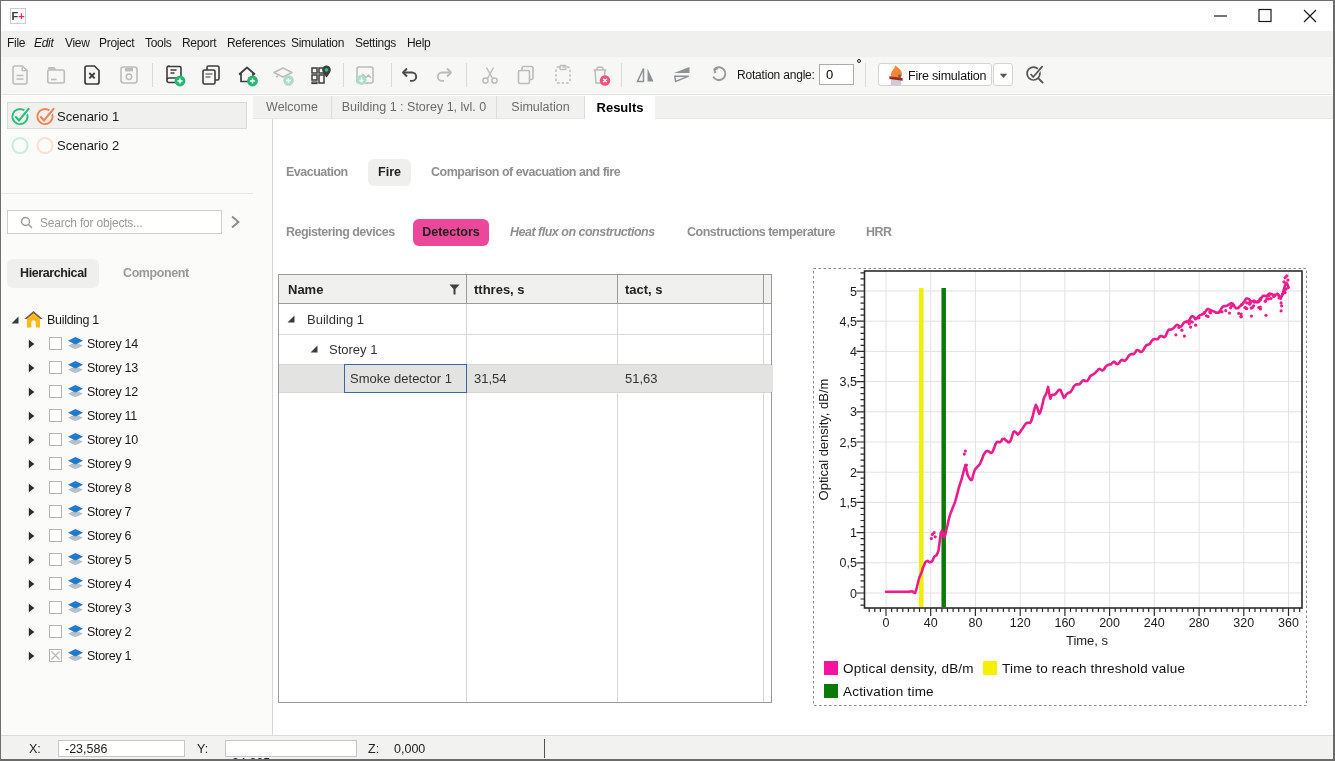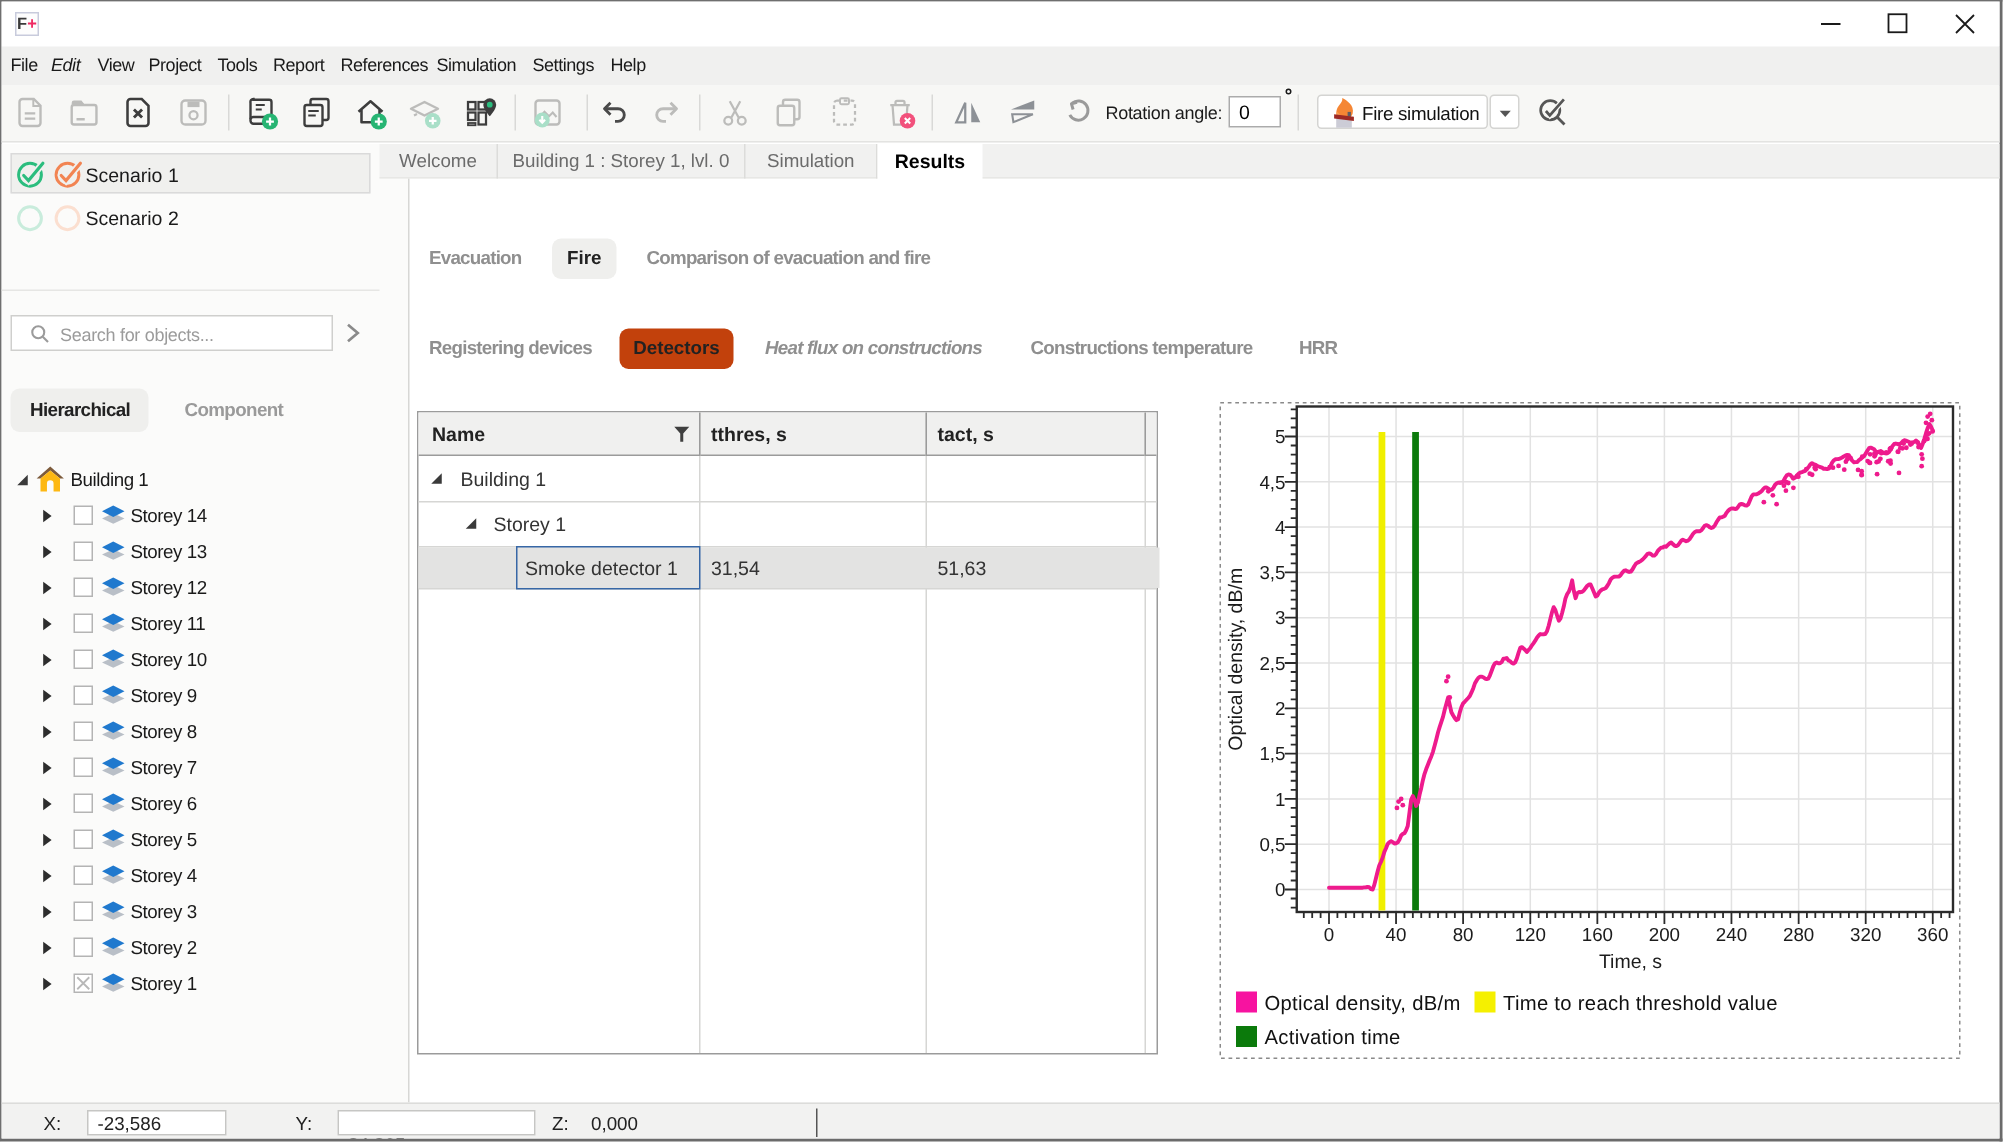--- a/index.html
+++ b/index.html
@@ -357,21 +357,21 @@
 <div class="abs" style="left:252px;top:95px;width:1083px;height:23px;background:#f1f1f0;border-bottom:1px solid #e7e7e5;">
 <div class="abs" style="left:0px;top:0;width:79px;height:23px;border-right:1px solid #dcdcda;text-align:center;font-size:12.5px;color:#6b6b6b;padding-top:4px;">Welcome</div>
 <div class="abs" style="left:79px;top:0;width:165px;height:23px;border-right:1px solid #dcdcda;text-align:center;font-size:12.5px;color:#6b6b6b;padding-top:4px;">Building 1 : Storey 1, lvl. 0</div>
 <div class="abs" style="left:244px;top:0;width:88px;height:23px;border-right:1px solid #dcdcda;text-align:center;font-size:12.5px;color:#6b6b6b;padding-top:4px;">Simulation</div>
 <div class="abs" style="left:332px;top:0;width:70px;height:24px;background:#fff;text-align:center;font-size:13px;font-weight:bold;color:#000;padding-top:4px;">Results</div>
 </div>
 <span class="abs" style="left:285px;top:164px;font-size:12.5px;letter-spacing:-0.5px;font-weight:bold;color:#8f8f8f;">Evacuation</span>
 <div class="abs" style="left:367px;top:158px;width:43px;height:27px;background:#efefed;border-radius:6px;text-align:center;padding-top:6px;font-size:12.5px;font-weight:bold;color:#222;">Fire</div>
 <span class="abs" style="left:430px;top:164px;font-size:12.5px;letter-spacing:-0.5px;font-weight:bold;color:#8f8f8f;">Comparison of evacuation and fire</span>
 <span class="abs" style="left:285px;top:224px;font-size:12.5px;letter-spacing:-0.5px;font-weight:bold;color:#8f8f8f;">Registering devices</span>
-<div class="abs" style="left:412px;top:218px;width:76px;height:27px;background:#c2410c;border-radius:6px;text-align:center;padding-top:6px;font-size:12.5px;font-weight:bold;color:#222;">Detectors</div>
+<div class="abs" style="left:412px;top:218px;width:76px;height:27px;background:#ec4899;border-radius:6px;text-align:center;padding-top:6px;font-size:12.5px;font-weight:bold;color:#222;">Detectors</div>
 <span class="abs" style="left:509px;top:224px;font-size:12.5px;letter-spacing:-0.5px;font-weight:bold;color:#8f8f8f;font-style:italic;">Heat flux on constructions</span>
 <span class="abs" style="left:686px;top:224px;font-size:12.5px;letter-spacing:-0.5px;font-weight:bold;color:#8f8f8f;">Constructions temperature</span>
 <span class="abs" style="left:865px;top:224px;font-size:12.5px;letter-spacing:-0.5px;font-weight:bold;color:#8f8f8f;">HRR</span>
 <div class="abs" style="left:277px;top:273px;width:494px;height:429px;border:1px solid #9b9b9b;background:#fff;">
 <div class="abs" style="left:0;top:0;width:492px;height:29px;background:#f0f0ef;border-bottom:1px solid #9b9b9b;"></div>
 <div class="abs" style="left:187px;top:0;width:1px;height:427px;background:#d6d6d4;"></div>
 <div class="abs" style="left:187px;top:0;width:1px;height:29px;background:#9b9b9b;"></div>
 <div class="abs" style="left:338px;top:0;width:1px;height:427px;background:#d6d6d4;"></div>
 <div class="abs" style="left:338px;top:0;width:1px;height:29px;background:#9b9b9b;"></div>
 <div class="abs" style="left:484px;top:0;width:1px;height:427px;background:#d6d6d4;"></div>
@@ -514,18 +514,18 @@
 <rect x="823" y="660" width="14" height="14" fill="#f713a0"></rect>
 <text x="842" y="672" font-size="13.5" letter-spacing="0.2" fill="#111">Optical density, dB/m</text>
 <rect x="982" y="660" width="14" height="14" fill="#f5f000"></rect>
 <text x="1001" y="672" font-size="13.5" letter-spacing="0.2" fill="#111">Time to reach threshold value</text>
 <rect x="823" y="683" width="14" height="14" fill="#0b7a0b"></rect>
 <text x="842" y="695" font-size="13.5" letter-spacing="0.2" fill="#111">Activation time</text>
 </svg>
 <div class="abs" style="left:279px;top:735px;width:1px;height:9px;background:#555;"></div>
 <div class="abs" style="left:0;top:734px;width:1333px;height:26px;background:#f2f2f1;border-top:1px solid #dcdcda;">
 <span class="abs" style="left:28px;top:6px;font-size:12.5px;color:#222;">X:</span>
-<div class="abs" style="left:57px;top:4px;width:93px;height:17px;background:#fff;border:1px solid #c6c6c4;font-size:12.5px;color:#222;padding:1px 0 0 6px;">-23,586</div>
+<div class="abs" style="left:57px;top:4px;width:127px;height:17px;background:#fff;border:1px solid #c6c6c4;font-size:12.5px;color:#222;padding:1px 0 0 6px;">-23,586</div>
 <span class="abs" style="left:196px;top:6px;font-size:12.5px;color:#222;">Y:</span>
 <div class="abs" style="left:224px;top:4px;width:132px;height:17px;background:#fff;border:1px solid #c6c6c4;font-size:12.5px;color:#222;padding:15px 0 0 6px;">24,865</div>
 <span class="abs" style="left:367px;top:6px;font-size:12.5px;color:#222;">Z:</span>
 <span class="abs" style="left:393px;top:6px;font-size:12.5px;color:#222;">0,000</span>
 <div class="abs" style="left:543px;top:3px;width:1px;height:19px;background:#555;"></div>
 </div>
 </body></html>

